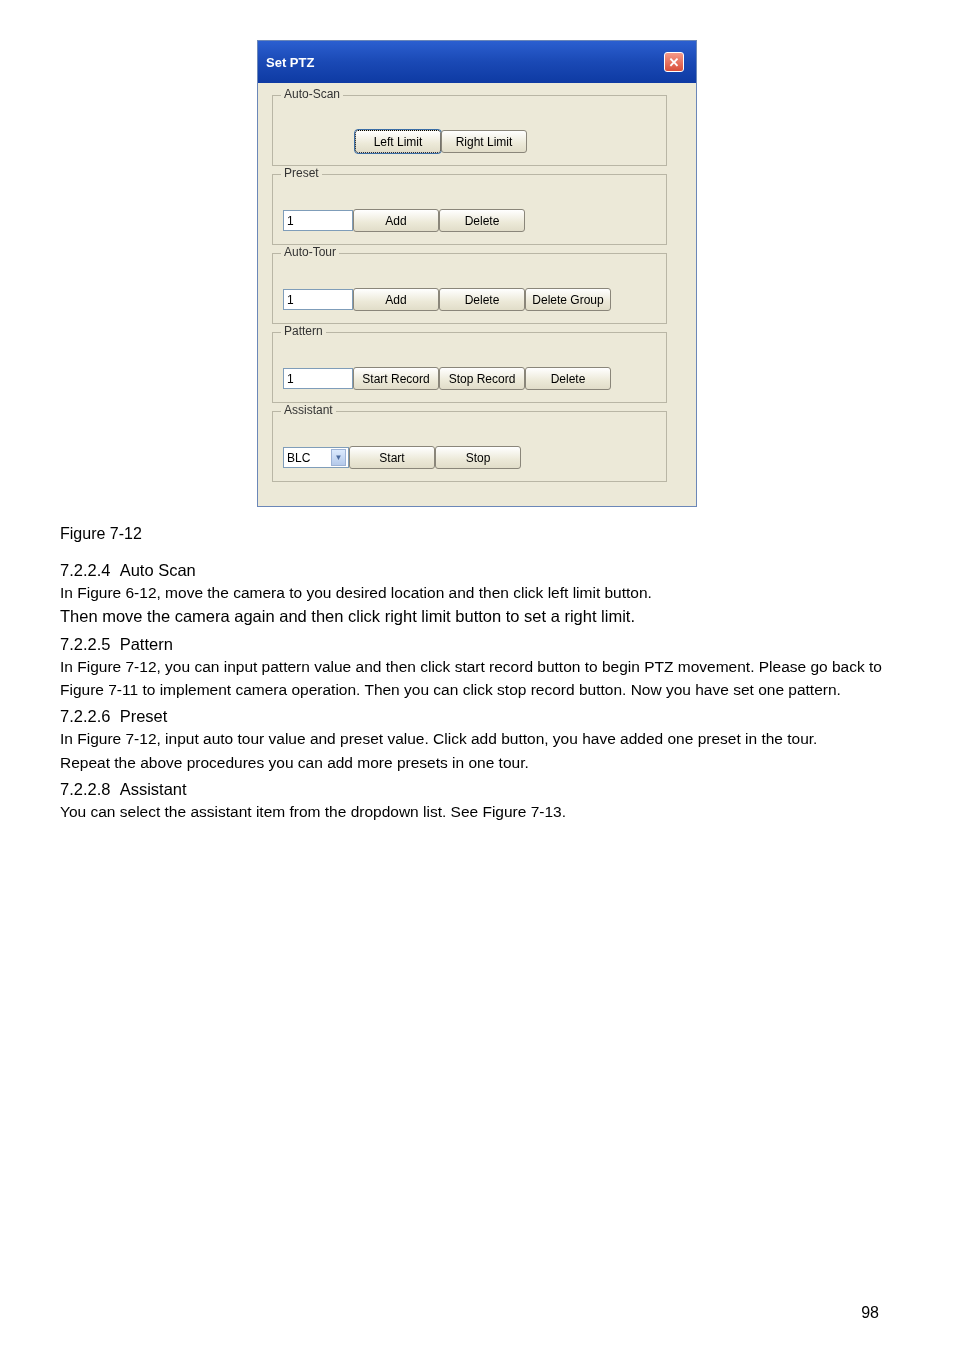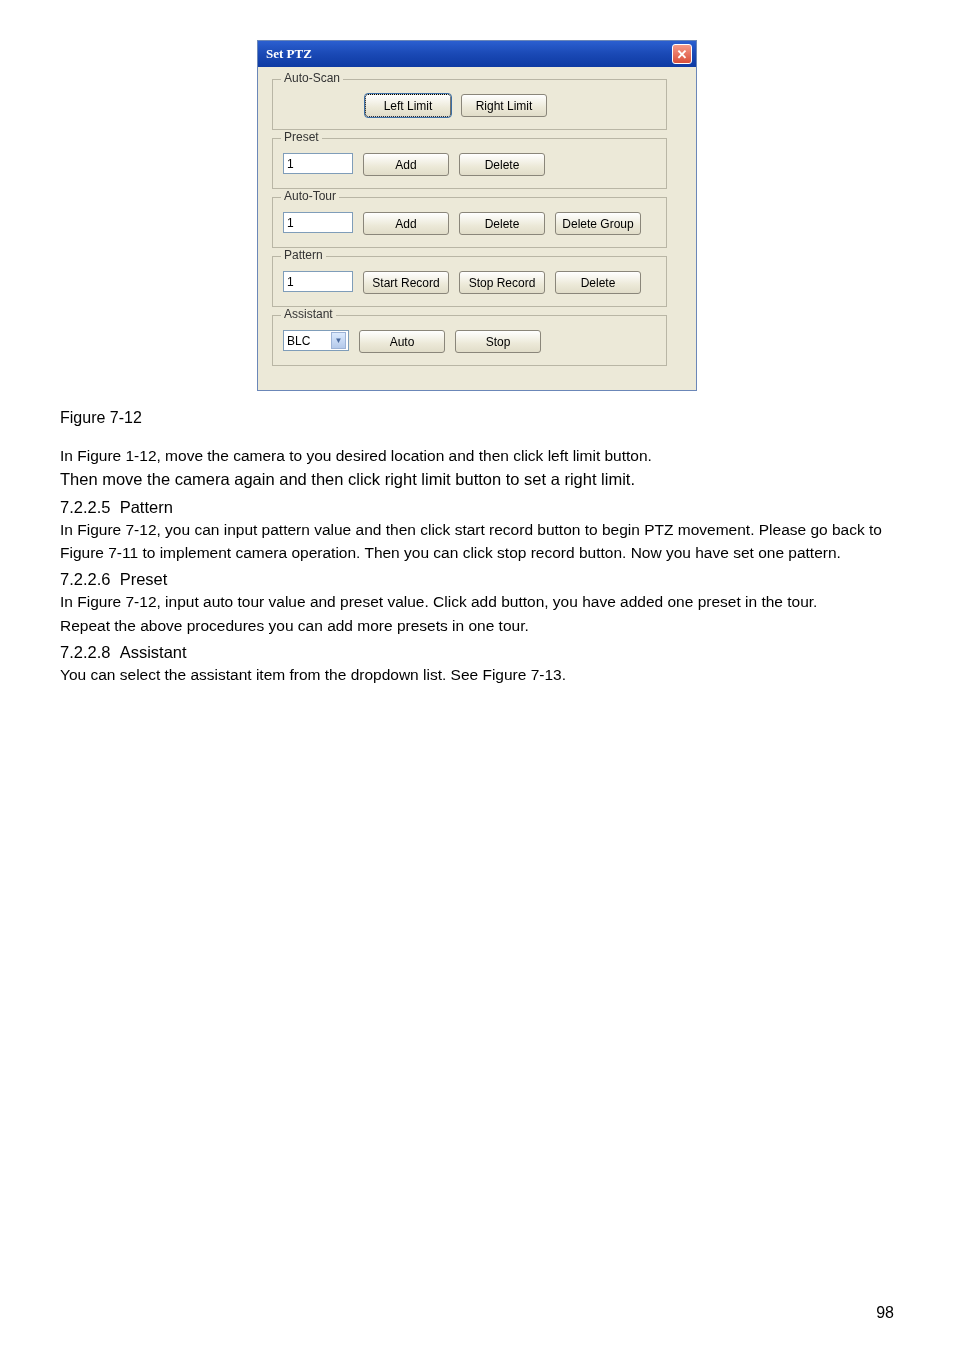--- a/index.html
+++ b/index.html
@@ -21,26 +21,26 @@
     margin-bottom: 18px;
   }
   .dialog {
     width: 440px;
     border: 1px solid #6b87b8;
     background: #ece9d8;
   }
   .titlebar {
     background: linear-gradient(to bottom, #2b5fd0 0%, #1a49b5 50%, #0e3aa3 100%);
     color: #fff;
-    height: 26px;
+    height: 42px;
     display: flex;
     align-items: center;
     justify-content: space-between;
-    padding: 0 4px 0 8px;
-    font-family: Liberation Serif, serif;
+    padding: 0 12px 0 8px;
+    font-family: Liberation Sans, sans-serif;
     font-size: 13px;
     font-weight: bold;
   }
   .close-btn {
     width: 20px;
     height: 20px;
     background: linear-gradient(to bottom, #f59a89, #d94f3a);
     border: 1px solid #fff;
     border-radius: 3px;
     color: #fff;
@@ -65,22 +65,22 @@
     top: -9px;
     left: 8px;
     background: #ece9d8;
     padding: 0 3px;
     font-size: 12px;
     font-family: SimSun, Tahoma, sans-serif;
     color: #333;
   }
   .row {
     display: flex;
-    align-items: flex-start;
-    gap: 10px;
+    align-items: center;
+    margin-top: 20px;
   }
   .spacer-left {
     width: 72px;
     flex: 0 0 auto;
   }
   .txt {
     width: 70px;
     height: 21px;
     border: 1px solid #7f9db9;
     background: #fff;
@@ -144,21 +144,21 @@
     margin: 0 0 1px 0;
   }
   .body-text-lg {
     font-size: 16.5px;
     line-height: 1.45;
     margin: 0 0 1px 0;
   }
   .page-num {
     position: absolute;
     bottom: 28px;
-    right: 60px;
+    right: 75px;
     font-size: 16px;
   }
 </style>
 </head>
 <body>
 
 <div class="page">
 
   <div class="dialog-wrap">
     <div class="dialog">
@@ -208,32 +208,35 @@
           </div>
         </div>
 
         <div class="group">
           <div class="group-label">Assistant</div>
           <div class="row">
             <div class="sel">
               <span>BLC</span>
               <span class="sel-arrow">▼</span>
             </div>
-            <div class="btn">Auto</div>
+            <div class="btn">Start</div>
             <div class="btn">Stop</div>
           </div>
         </div>
 
       </div>
     </div>
   </div>
 
   <div class="fig-caption">Figure 7-12</div>
 
-  <p class="body-text">In Figure 1-12, move the camera to you desired location and then click left limit button.</p>
+  <div class="sec-head">
+    <span>7.2.2.4</span>&nbsp;&nbsp;<span>Auto Scan</span>
+  </div>
+  <p class="body-text">In Figure 6-12, move the camera to you desired location and then click left limit button.</p>
   <p class="body-text-lg">Then move the camera again and then click right limit button to set a right limit.</p>
 
   <div class="sec-head">
     <span>7.2.2.5</span>&nbsp;&nbsp;<span>Pattern</span>
   </div>
   <p class="body-text">In Figure 7-12, you can input pattern value and then click start record button to begin PTZ movement. Please go back to Figure 7-11 to implement camera operation. Then you can click stop record button. Now you have set one pattern.</p>
 
   <div class="sec-head">
     <span>7.2.2.6</span>&nbsp;&nbsp;<span>Preset</span>
   </div>

